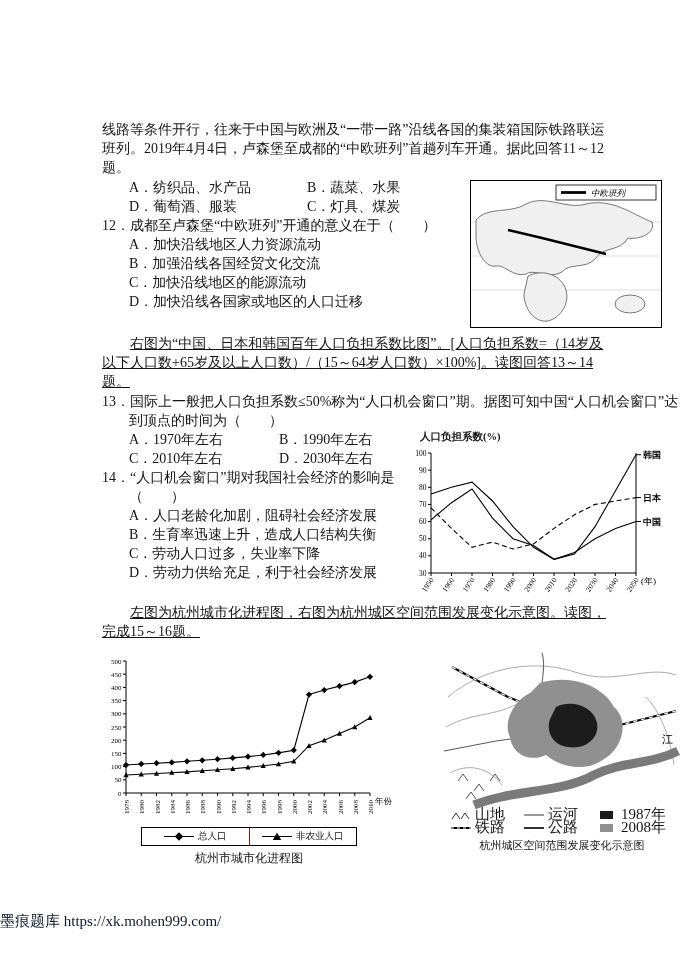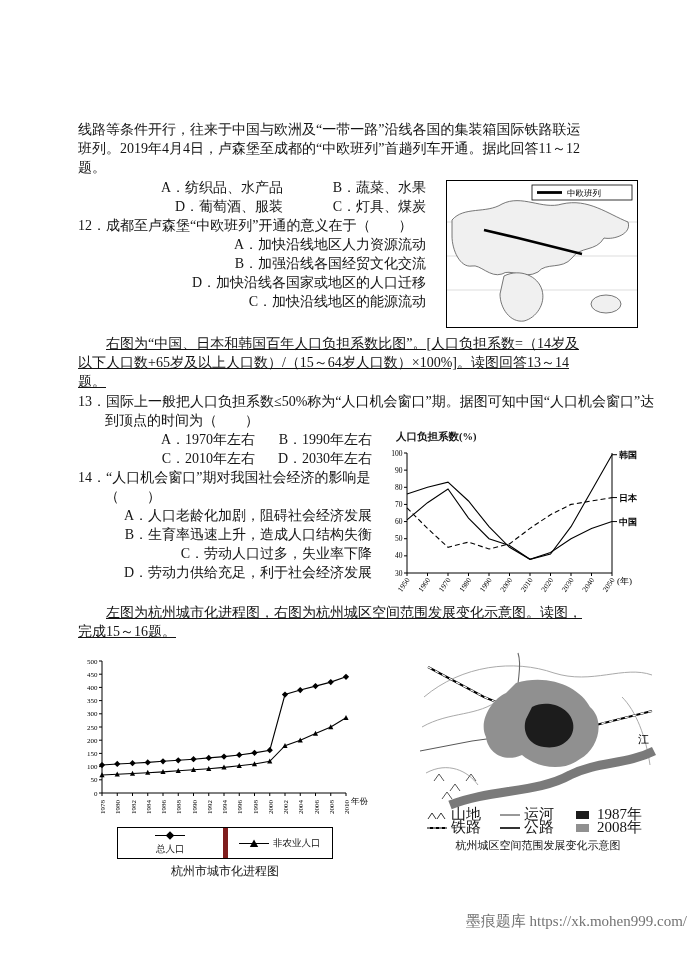--- a/index.html
+++ b/index.html
@@ -4,42 +4,42 @@
 <style>
   * { box-sizing: border-box; margin: 0; padding: 0; }
   body {
     width: 687px; height: 971px; margin: 0; position: relative;
     background: #ffffff; color: #141414;
     font-family: "Liberation Serif", "DejaVu Serif", serif;
     overflow: hidden;
   }
   svg { overflow: visible; display: block; }
   figure { margin: 0; }
-  .page { position: absolute; top: 120px; left: 78px; width: 578px; font-size: 14px; line-height: 19px; }
+  .page { position: absolute; top: 120px; left: 102px; width: 578px; font-size: 14px; line-height: 19px; }
   .para { clear: both; width: 512px; margin-bottom: 1px; }
   .indent { text-indent: 28px; text-decoration: underline; }
   .stem { padding-left: 27px; text-indent: -27px; }
-  .opts { padding-left: 27px; text-align: right; }
+  .opts { padding-left: 27px; }
   .grid2 { display: grid; grid-template-columns: 178px auto; }
   .grid2-sm { display: grid; grid-template-columns: 150px auto; }
   .grid1 span { display: block; }
-  .fig-world { float: right; margin: 2px 18px 6px 20px; }
+  .fig-world { float: right; margin: 2px 18px 6px 20px; font-style: italic; }
   .fig-chart1 { float: right; width: 276px; margin: 0 0 4px 8px; }
   .chart-title { font-size: 10.5px; font-weight: bold; padding-left: 16px; line-height: 13px; }
   .chart-title.small { font-weight: normal; font-size: 10px; padding-left: 4px; }
   .figures-row { clear: both; display: flex; align-items: flex-start; margin-top: 12px; margin-left: -6px; }
   .fig-hz-chart { width: 314px; }
   .fig-hz-map { width: 240px; margin-left: 42px; }
   .legend-box { display: flex; border: 1px solid #000; width: 216px; margin: 4px auto 0; font-size: 9.5px; line-height: 11px; }
   .legend-cell { flex: 1; display: flex; align-items: center; justify-content: center; gap: 4px; padding: 3px 4px; }
-  .legend-cell:first-child { border-right: 5px solid #7f1d1d; flex-direction: column; }
+  .legend-cell:first-child { border-right: 1px solid #7f1d1d; }
   .fig-caption { text-align: center; font-size: 12px; margin-top: 3px; }
   .map-legend { display: grid; grid-template-columns: 1fr 1fr 1.1fr; row-gap: 2px; column-gap: 2px; font-size: 15px; line-height: 11px; margin: 4px 6px 0; }
   .map-legend .mi { display: flex; align-items: center; gap: 3px; }
-  .footer { position: absolute; top: 912px; left: 0; width: 687px; text-align: right; font-size: 15px; color: #737373; }
+  .footer { position: absolute; top: 912px; left: 0; width: 687px; text-align: left; font-size: 15px; color: #0f172a; }
 </style>
 </head>
 <body>
 
 <div class="page">
 
   <p class="para">线路等条件开行，往来于中国与欧洲及“一带一路”沿线各国的集装箱国际铁路联运班列。2019年4月4日，卢森堡至成都的“中欧班列”首趟列车开通。据此回答11～12题。</p>
 
   <section>
     <figure class="fig-world">
@@ -68,22 +68,22 @@
       <span>A．纺织品、水产品</span>
       <span>B．蔬菜、水果</span>
       <span>D．葡萄酒、服装</span>
       <span>C．灯具、煤炭</span>
     </div>
 
     <p class="stem">12．成都至卢森堡“中欧班列”开通的意义在于（　　）</p>
     <div class="opts grid1">
       <span>A．加快沿线地区人力资源流动</span>
       <span>B．加强沿线各国经贸文化交流</span>
+      <span>C．加快沿线地区的能源流动</span>
       <span>D．加快沿线各国家或地区的人口迁移</span>
-      <span>C．加快沿线地区的能源流动</span>
     </div>
   </section>
 
   <p class="para indent">右图为“中国、日本和韩国百年人口负担系数比图”。[人口负担系数=（14岁及以下人口数+65岁及以上人口数）/（15～64岁人口数）×100%]。读图回答13～14题。</p>
 
   <section>
     <p class="stem">13．国际上一般把人口负担系数≤50%称为“人口机会窗口”期。据图可知中国“人口机会窗口”达到顶点的时间为（　　）</p>
 
     <figure class="fig-chart1">
       <div class="chart-title">人口负担系数(%)</div>

